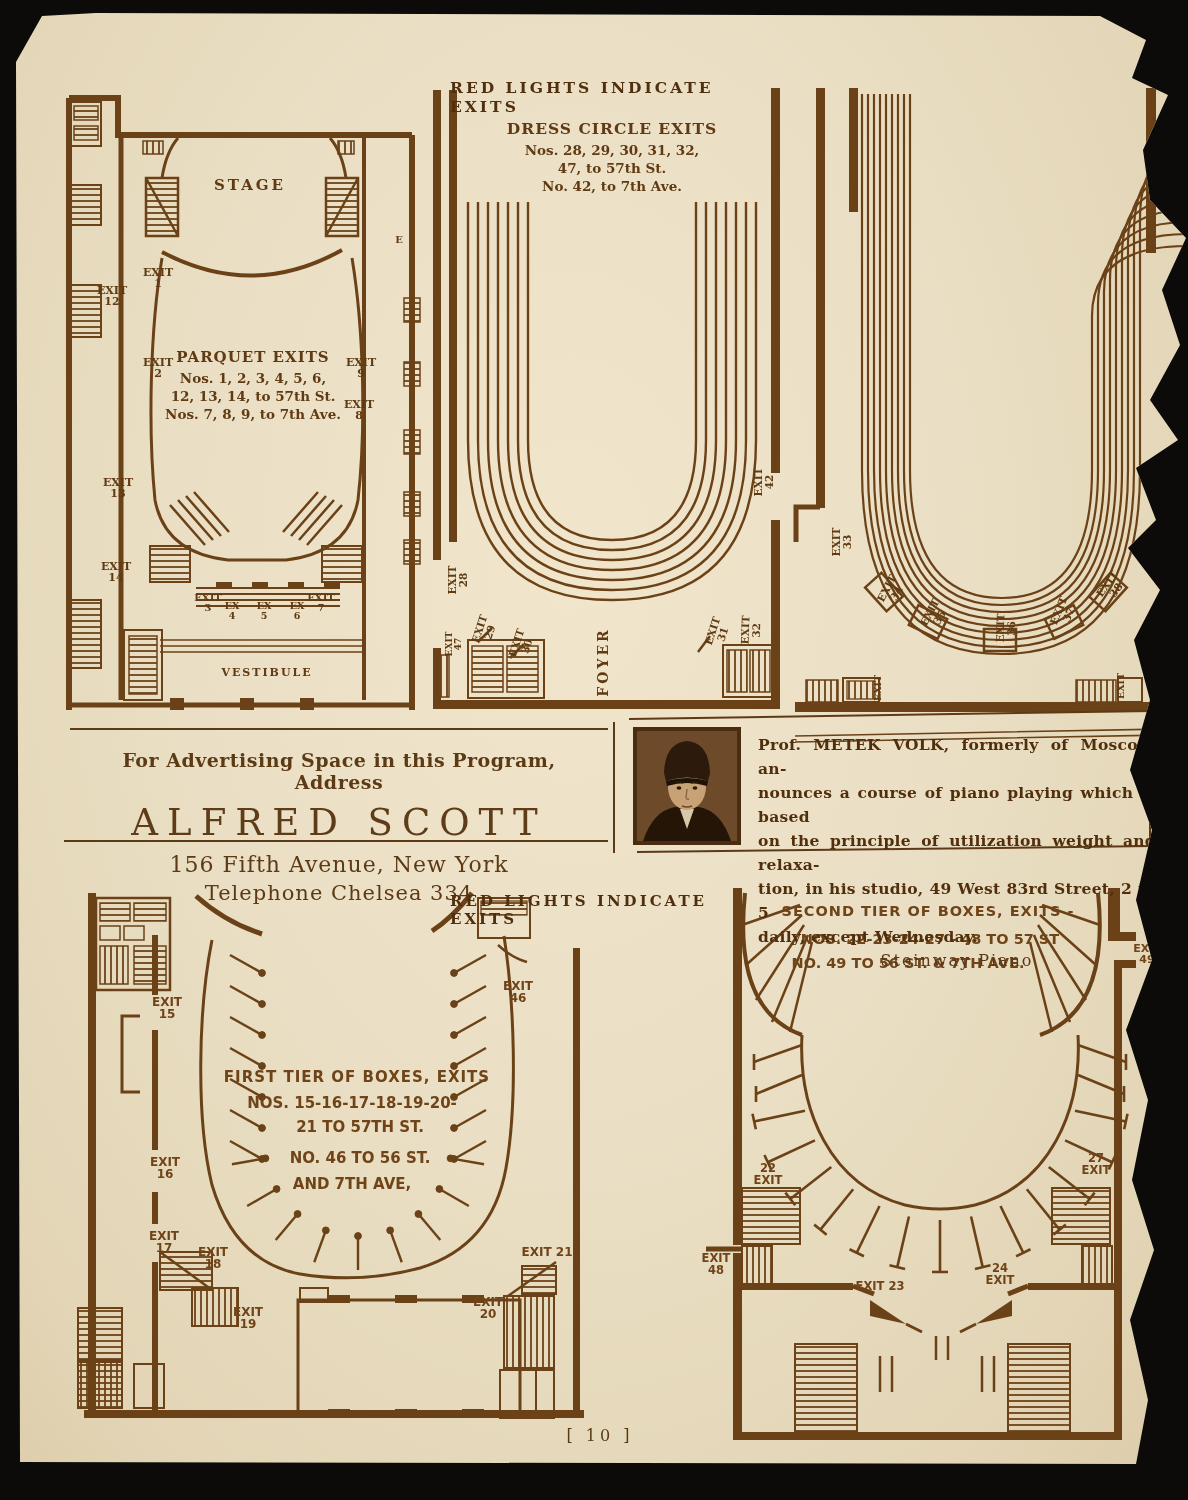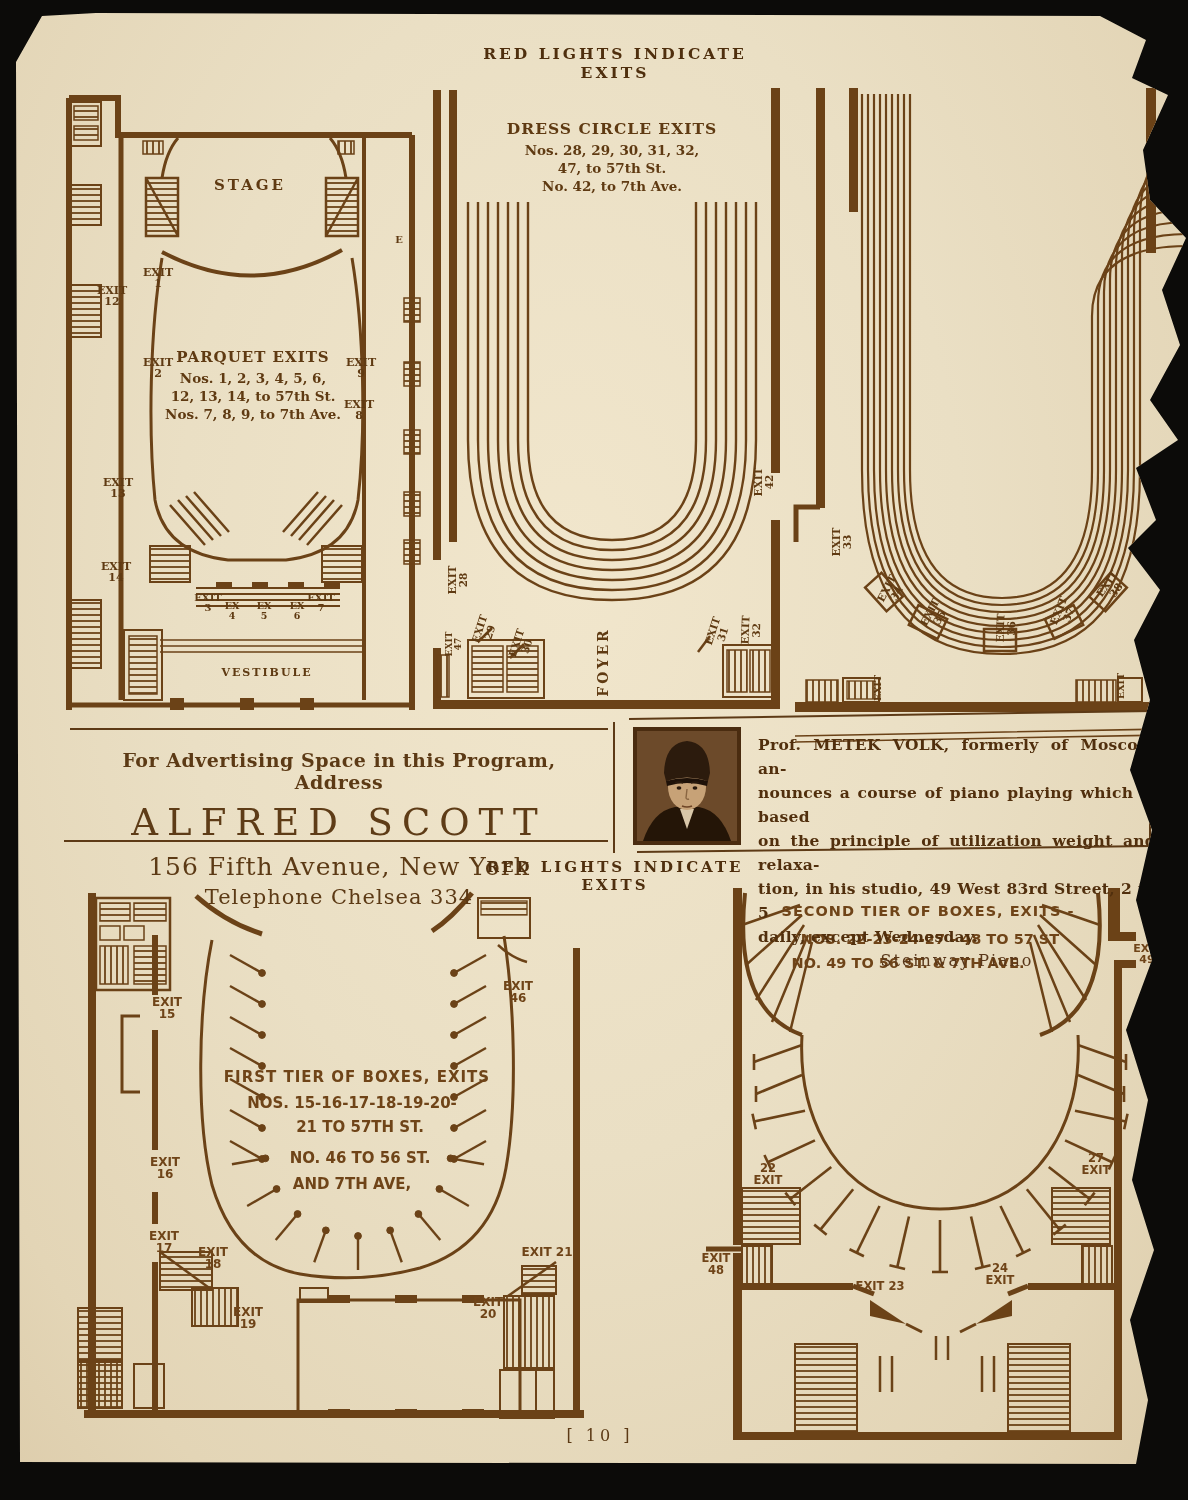--- a/index.html
+++ b/index.html
@@ -2,26 +2,26 @@
 <html><head>
 <meta charset="utf-8">
 <style>
   html,body{margin:0;padding:0;background:#0c0b09;}
   body{width:1188px;height:1500px;position:relative;overflow:hidden;
        font-family:"DejaVu Serif",serif;}
   .paper{position:absolute;inset:0;
     background:radial-gradient(ellipse at 48% 38%, #f1e6cc 0%, #eadfc4 45%, #e3d5b6 80%, #dbcaa8 100%);
     clip-path:polygon(96px 13px,1100px 16px,1146px 40px,1132px 78px,1168px 95px,1143px 150px,1150px 200px,1186px 238px,1162px 290px,1180px 345px,1150px 400px,1178px 440px,1136px 468px,1156px 520px,1128px 548px,1160px 590px,1134px 640px,1150px 700px,1130px 770px,1152px 830px,1136px 900px,1152px 960px,1126px 1030px,1148px 1100px,1132px 1180px,1154px 1250px,1130px 1320px,1148px 1400px,1136px 1464px,20px 1462px,16px 62px,42px 16px);}
   svg.plan-sheet{position:absolute;left:0;top:0;}
-  .hdr{position:absolute;text-align:center;font-weight:700;color:#4f2f0e;
-       font-size:15.5px;letter-spacing:3px;}
+  .hdr{position:absolute;text-align:left;font-weight:700;color:#4f2f0e;
+       font-size:15.5px;letter-spacing:3px;margin-top:34px;}
   .ad-left{position:absolute;left:88px;top:733px;width:502px;text-align:center;color:#5c3a15;}
   .ad-left .l1{font-size:19px;font-weight:700;letter-spacing:.5px;margin-top:16px;}
   .ad-left .nm{font-size:37px;letter-spacing:9px;margin-top:8px;color:#5e3c17;}
-  .ad-left .l3{font-size:25px;margin-top:8px;letter-spacing:1px;}
+  .ad-left .l3{font-size:22px;margin-top:8px;letter-spacing:1px;}
   .ad-left .l4{font-size:21px;margin-top:4px;letter-spacing:1px;}
   .photo-frame{position:absolute;left:633px;top:727px;width:108px;height:118px;
        border:4px solid #4a2c10;background:#6d4a26;box-sizing:border-box;}
   .ad-right{position:absolute;left:758px;top:733px;width:398px;color:#512f0d;
        font-weight:700;font-size:15.5px;line-height:1.55;}
   .ad-right .ln{text-align:justify;text-align-last:justify;letter-spacing:.3px;}
   .ad-right .ln.last{text-align:left;text-align-last:left;}
   .ad-right .foot{text-align:center;letter-spacing:2px;font-weight:400;font-size:16px;color:#59371a;}
   .pagenum{position:absolute;left:535px;top:1426px;width:130px;text-align:center;
        font-size:16px;color:#5c3a15;letter-spacing:4px;}

